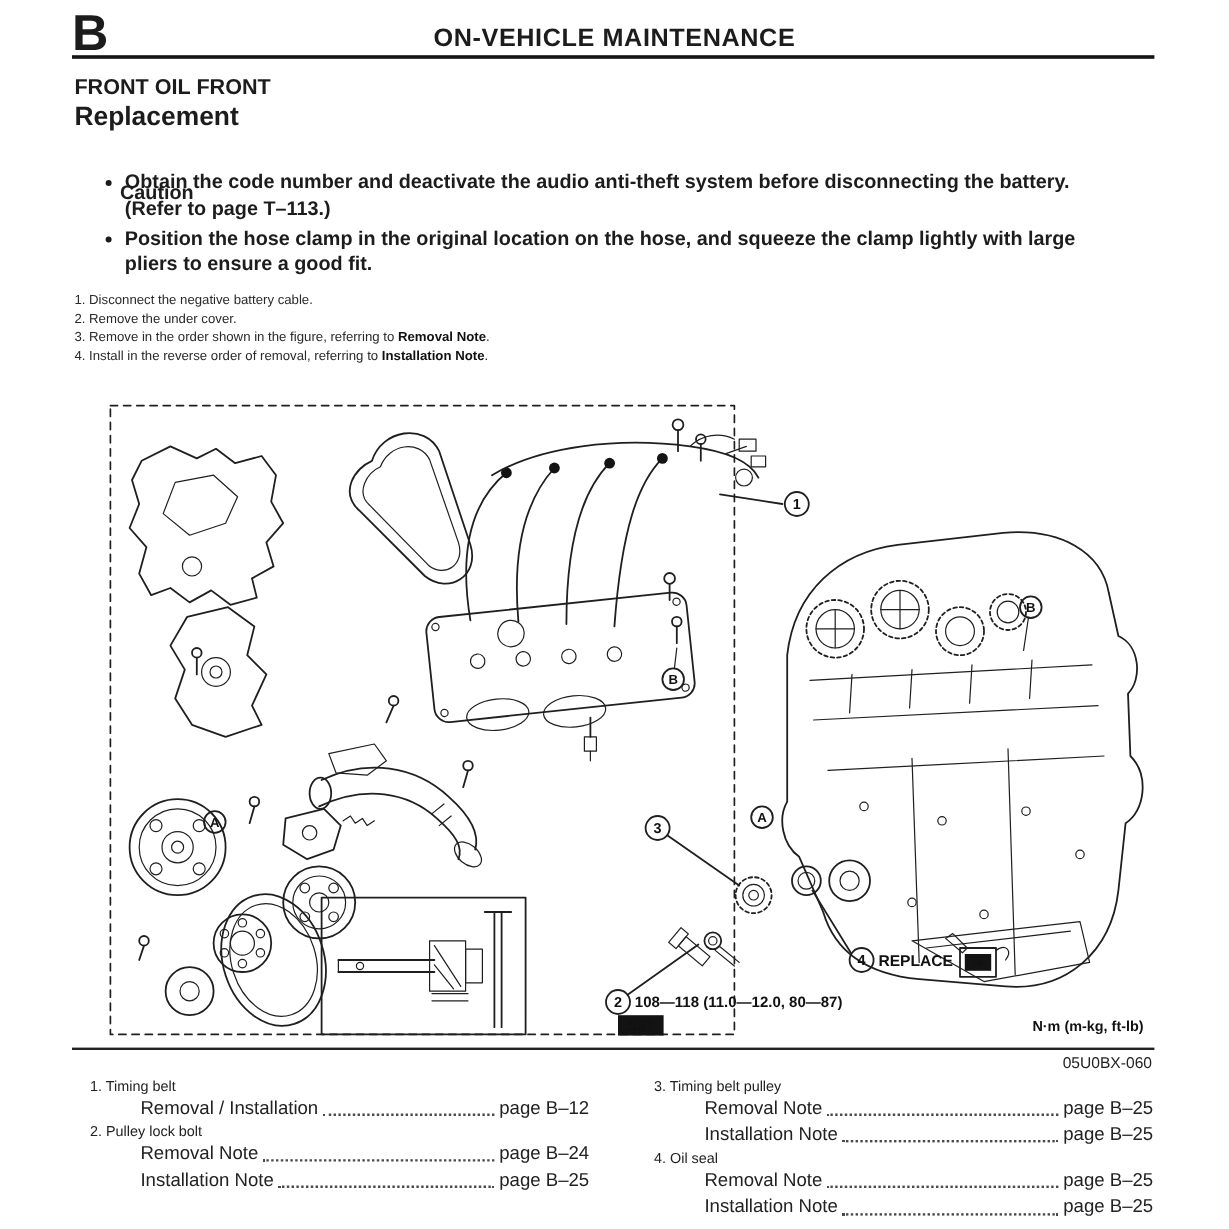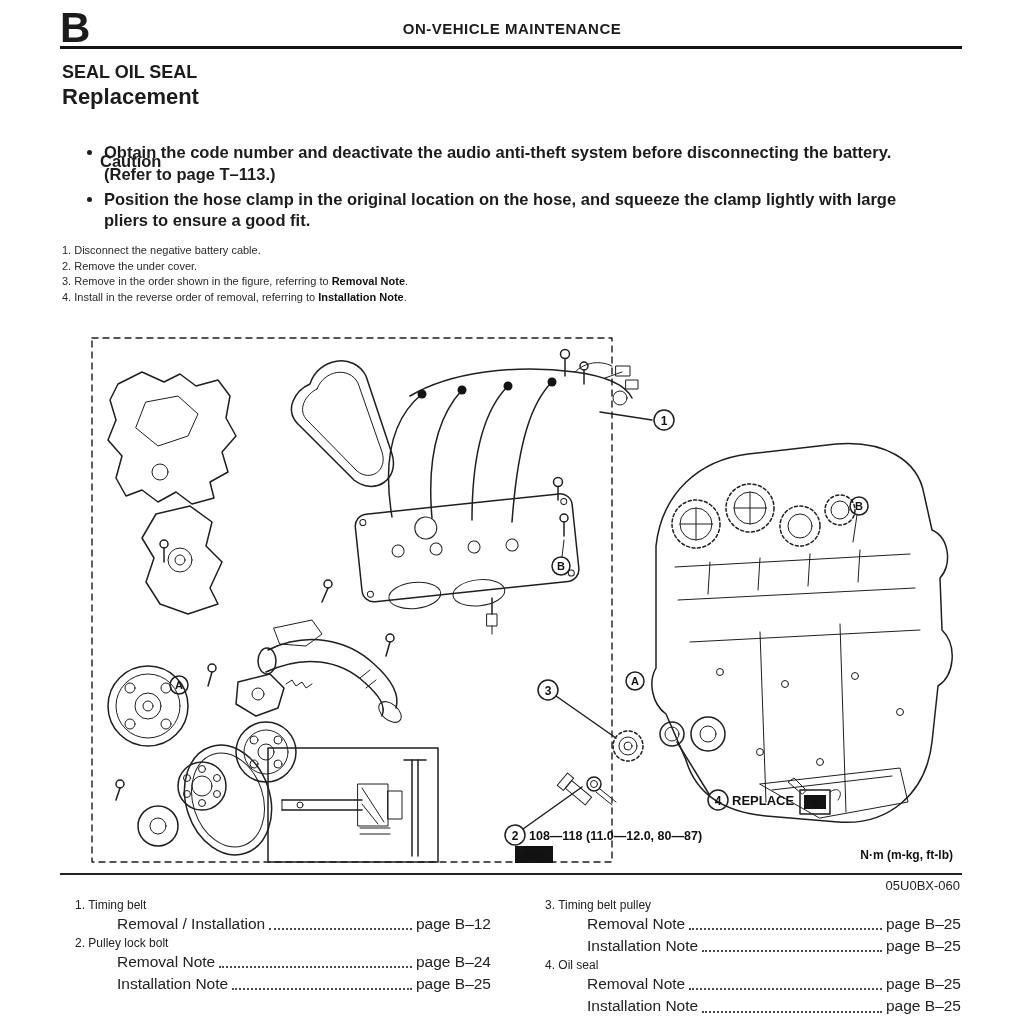--- a/index.html
+++ b/index.html
@@ -1,21 +1,21 @@
 <!DOCTYPE html>
 <html><head>
 <meta charset="utf-8">
 <style>
   * { margin:0; padding:0; box-sizing:border-box; }
   html,body { width:1024px; height:1024px; background:#fff; }
   body { font-family:"Liberation Sans", sans-serif; color:#1c1c1c; }
   .page { position:relative; width:1024px; height:1024px; background:#fff; overflow:hidden; }
 
   .section-letter { position:absolute; left:60px; top:4px; font-size:42px; font-weight:bold; letter-spacing:1px; }
-  .header-title { position:absolute; left:0; top:20px; width:100%; text-align:center; font-size:15px; font-weight:bold; letter-spacing:.5px; }
+  .header-title { position:absolute; left:0; top:20px; width:100%; text-align:center; font-size:21px; font-weight:bold; letter-spacing:.5px; }
   .header-rule { position:absolute; left:60px; right:62px; top:46px; height:3px; background:#141414; }
 
   .doc-title { position:absolute; left:62px; top:62px; font-size:18px; font-weight:bold; }
   .doc-subtitle { position:absolute; left:62px; top:84px; font-size:22px; font-weight:bold; }
 
   .caution-heading { position:absolute; left:100px; top:120px; font-size:16.5px; font-weight:bold;margin-top:32px; }
   .caution-list { position:absolute; left:84px; top:142px; width:856px; list-style:disc; padding-left:20px; }
   .caution-list li { font-size:16.5px; font-weight:bold; line-height:1.32; margin-bottom:3px; }
 
   .steps { position:absolute; left:62px; top:243px; width:880px; list-style:none; }
@@ -51,21 +51,21 @@
 </style>
 </head>
 <body>
 
 <div class="page">
 
   <div class="section-letter">B</div>
   <div class="header-title">ON-VEHICLE MAINTENANCE</div>
   <div class="header-rule"></div>
 
-  <div class="doc-title">SEAL OIL SEAL</div>
+  <div class="doc-title">FRONT OIL FRONT</div>
   <div class="doc-subtitle">Replacement</div>
 
   <div class="caution-heading">Caution</div>
   <ul class="caution-list">
     <li>Obtain the code number and deactivate the audio anti-theft system before disconnecting the battery. (Refer to page T–113.)</li>
     <li>Position the hose clamp in the original location on the hose, and squeeze the clamp lightly with large pliers to ensure a good fit.</li>
   </ul>
 
   <ol class="steps">
     <li><span>1. Disconnect the negative battery cable.</span><span class="b"></span><span></span></li>

